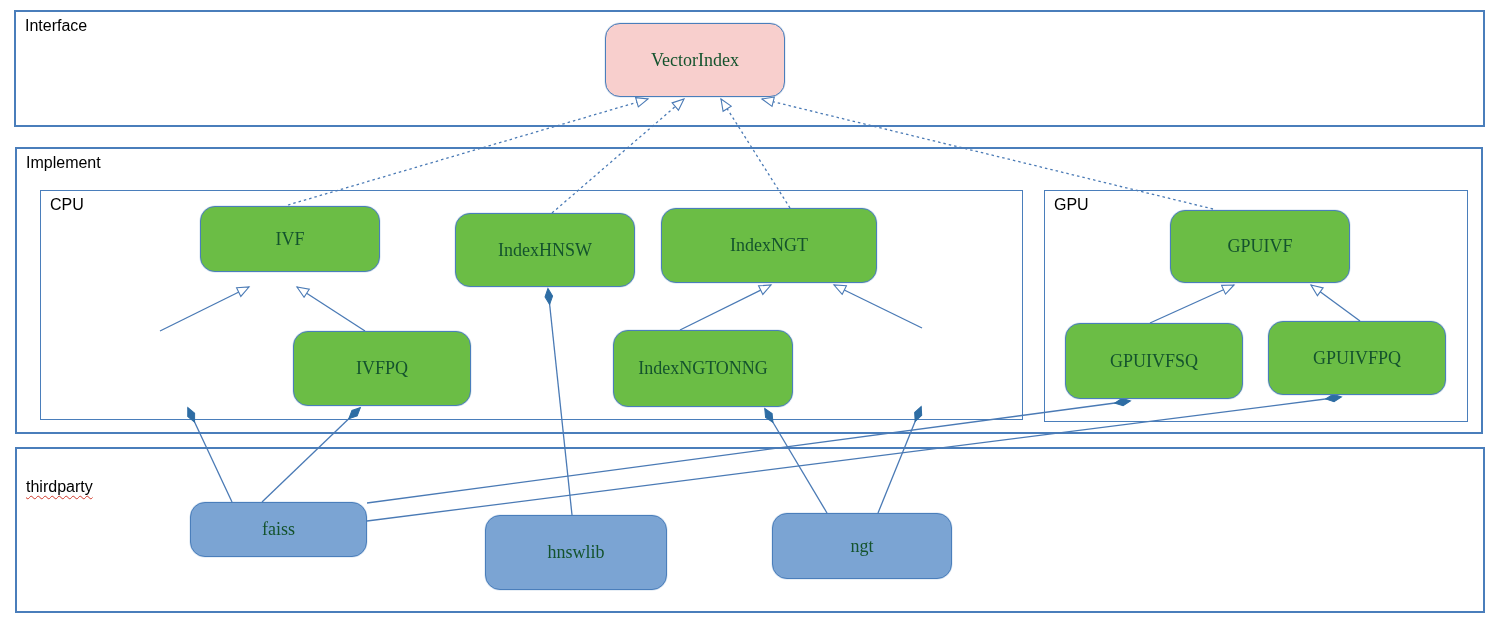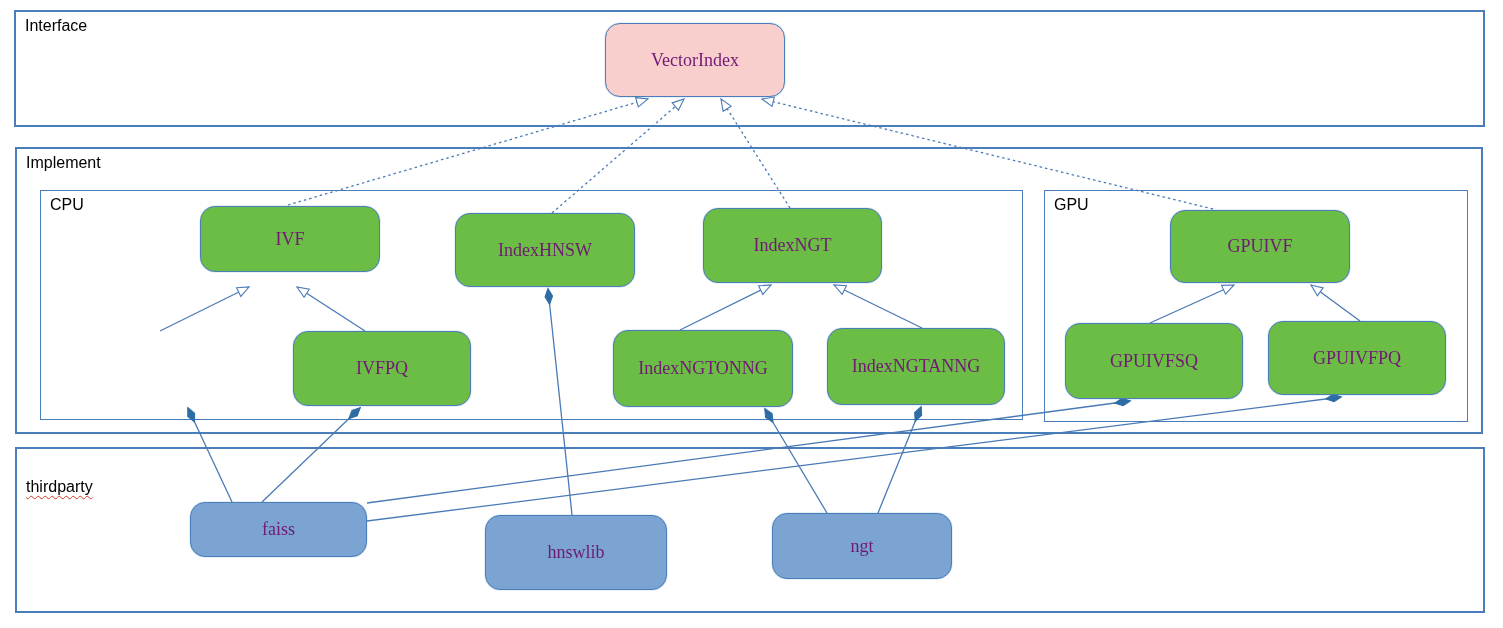--- a/index.html
+++ b/index.html
@@ -29,21 +29,21 @@
   }
   .edges{ position:absolute; left:0; top:0; z-index:1; }
   .e-dash{ stroke:var(--edge); stroke-width:1.3; stroke-dasharray:2.5,3; fill:none; }
   .e-solid{ stroke:var(--edge); stroke-width:1.3; fill:none; }
   #openArrow path{ fill:#ffffff; stroke:var(--edge); }
   #diamondM path{ fill:var(--diamond); stroke:var(--diamond); }
   .node{
     position:absolute; z-index:2; box-sizing:border-box;
     border:1.5px solid var(--border); border-radius:15px;
     display:flex; align-items:center; justify-content:center;
-    font-family:"Liberation Serif", serif; font-size:18px; color:#701a75;
+    font-family:"Liberation Serif", serif; font-size:18px; color:#14532d;
     box-shadow:0 0 0 0.5px rgba(74,126,187,0.25);
   }
   .node.kind-interface{ background:var(--pink); }
   .node.kind-impl{ background:var(--green); }
   .node.kind-thirdparty{ background:var(--blue); }
 </style>
 </head>
 <body>
 
 <div class="stage">
@@ -104,36 +104,33 @@
   </div>
 
   <div class="node kind-impl" style="left:200px;top:206px;width:180px;height:66px">
     <span>IVF</span>
   </div>
 
   <div class="node kind-impl" style="left:455px;top:213px;width:180px;height:74px">
     <span>IndexHNSW</span>
   </div>
 
-  <div class="node kind-impl" style="left:703px;top:208px;width:179px;height:75px">
+  <div class="node kind-impl" style="left:661px;top:208px;width:216px;height:75px">
     <span>IndexNGT</span>
   </div>
 
 
   <div class="node kind-impl" style="left:293px;top:331px;width:178px;height:75px">
     <span>IVFPQ</span>
   </div>
 
   <div class="node kind-impl" style="left:613px;top:330px;width:180px;height:77px">
     <span>IndexNGTONNG</span>
   </div>
 
-  <div class="node kind-impl" style="left:827px;top:328px;width:178px;height:77px">
-    <span>IndexNGTANNG</span>
-  </div>
 
   <div class="node kind-impl" style="left:1170px;top:210px;width:180px;height:73px">
     <span>GPUIVF</span>
   </div>
 
   <div class="node kind-impl" style="left:1065px;top:323px;width:178px;height:76px">
     <span>GPUIVFSQ</span>
   </div>
 
   <div class="node kind-impl" style="left:1268px;top:321px;width:178px;height:74px">

